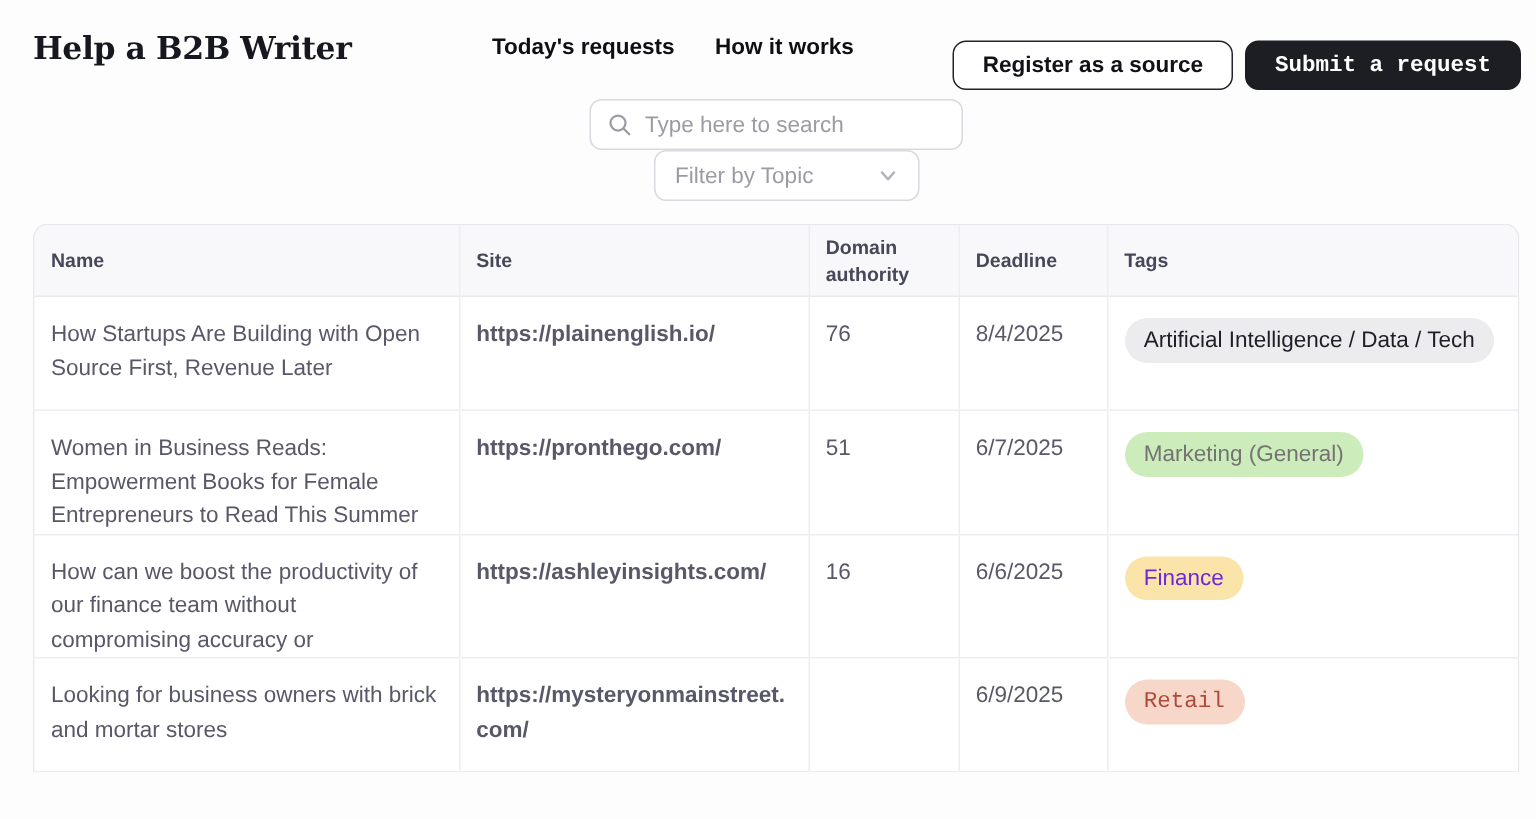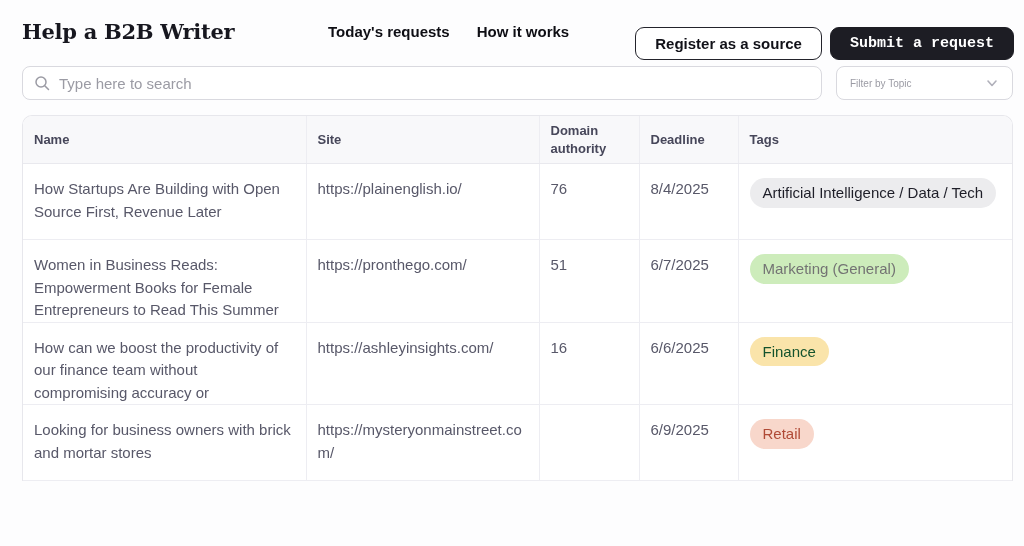--- a/index.html
+++ b/index.html
@@ -30,35 +30,35 @@
     height: 33px; padding: 0 19px; border-radius: 9px;
     font-size: 15px; font-weight: 700; cursor: pointer;
     display: inline-flex; align-items: center; white-space: nowrap;
     font-family: "Liberation Sans", sans-serif;
     margin-top: 24px;
   }
   .btn-outline { background: #ffffff; border: 1.5px solid #23232b; color: #111118; }
   .btn-dark   { background: #1d1d24; border: 1.5px solid #1d1d24; color: #ffffff; font-family: Liberation Mono, monospace; }
 
   
-  .search-row { display: flex; padding: 18px 11px 0 22px; align-items: center; }
+  .search-row { display: flex; padding: 18px 11px 0 22px; align-items: center; flex-direction: column; }
   .search-box { position: relative; flex: 1; }
   .search-box input {
     width: 100%; height: 34px; border: 1px solid #d9d9df; border-radius: 8px;
     padding: 0 12px 0 36px; font-size: 15px; color: #33333d; outline: none;
     background: #ffffff; font-family: "Liberation Sans", sans-serif;
   }
   .search-box input::placeholder { color: #9b9ba4; }
   .search-icon { position: absolute; left: 12px; top: 9px; width: 16px; height: 16px; }
   .filter-select {
     width: 177px; height: 34px; margin-left: 14px; flex: none;
     border: 1px solid #d9d9df; border-radius: 8px; background: #ffffff;
     display: flex; align-items: center; padding: 0 13px; cursor: pointer;
   }
-  .filter-label { font-size: 10px; color: #9b9ba4; flex: 1; }
+  .filter-label { font-size: 15px; color: #9b9ba4; flex: 1; }
   .chevron-icon { width: 14px; height: 14px; flex: none; }
 
   
   .table-wrap {
     margin: 15px 11px 0 22px;
     border: 1px solid #e7e7ec; border-bottom: none;
     border-radius: 10px 10px 0 0; overflow: hidden; background: #ffffff;
   }
   table { width: 100%; border-collapse: collapse; table-layout: fixed; }
   col.c-name { width: 283px; }
@@ -70,21 +70,21 @@
     color: #47475a; padding: 6px 12px 6px 11px; height: 42px;
     border-bottom: 1px solid #e9e9ee; line-height: 1.35; vertical-align: middle;
   }
   th + th, td + td { border-left: 1px solid #ededf2; }
   td {
     height: 76px; vertical-align: top; padding: 14px 12px 0 11px;
     font-size: 15px; line-height: 1.5; color: #585869;
     border-bottom: 1px solid #ededf2; background: #ffffff;
   }
   tr.row { cursor: pointer; }
-  td.site-cell { word-break: break-all; }
+  td.site-cell { word-break: break-all; font-weight: bold; }
   .tag-pill {
     display: inline-block; padding: 5px 13px; border-radius: 15px;
     font-size: 15px; line-height: 1.3; white-space: nowrap; text-align: center;
   }
 </style>
 </head>
 <body>
 
 <div class="page">
 
@@ -152,30 +152,30 @@
           <td>
             <span class="tag-pill" style="background-color: rgb(205, 236, 187); color: #737373;">Marketing (General)</span>
           </td>
         </tr>
         <tr class="row">
           <td class="name-cell">How can we boost the productivity of our finance team without compromising accuracy or</td>
           <td class="site-cell">https://ashleyinsights.com/</td>
           <td>16</td>
           <td>6/6/2025</td>
           <td>
-            <span class="tag-pill" style="background-color: rgb(250, 228, 170); color: #14532d;">Finance</span>
+            <span class="tag-pill" style="background-color: rgb(250, 228, 170); color: #6d28d9;">Finance</span>
           </td>
         </tr>
         <tr class="row">
           <td class="name-cell">Looking for business owners with brick and mortar stores</td>
           <td class="site-cell">https://mysteryonmainstreet.com/</td>
           <td></td>
           <td>6/9/2025</td>
           <td>
-            <span class="tag-pill" style="background-color: rgb(248, 215, 203); color: rgb(176, 74, 54);">Retail</span>
+            <span class="tag-pill" style="background-color: rgb(248, 215, 203); color: rgb(176, 74, 54); font-family: Liberation Mono, monospace;">Retail</span>
           </td>
         </tr>
 
       </tbody>
     </table>
   </div>
 
 </div>
 
 </body></html>

